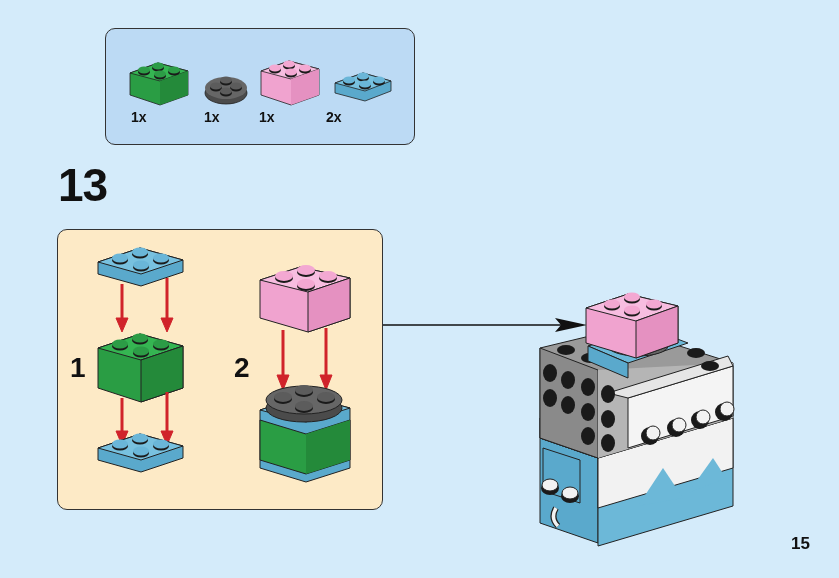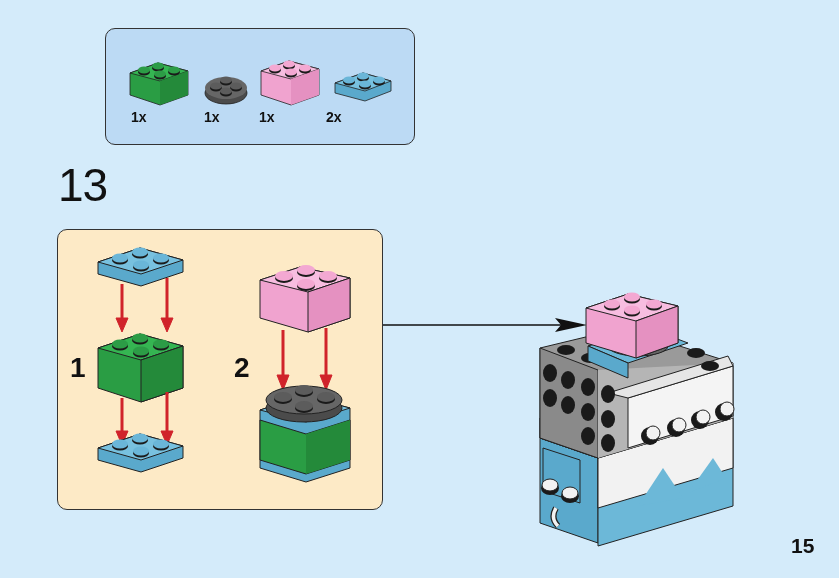--- a/index.html
+++ b/index.html
@@ -1,25 +1,25 @@
 <!DOCTYPE html>
 <html><head>
 <meta charset="utf-8">
 <style>
   html, body { margin:0; padding:0; }
   body { width:839px; height:578px; background:#d4ebfa; position:relative; overflow:hidden;
          font-family:"Liberation Sans", sans-serif; }
   .parts-box { position:absolute; left:57px; top:28px; width:310px; height:117px;
                background:#bcdaf4; border:1.5px solid #333; border-radius:10px; box-sizing:border-box;margin-left:48px; }
   .qty { position:absolute; top:80px; font-weight:bold; font-size:14px; color:#111; }
-  .step-num { position:absolute; left:58px; top:158px; font-weight:normal; font-size:46px; color:#111; letter-spacing:-1px; }
+  .step-num { position:absolute; left:58px; top:158px; font-weight:bold; font-size:46px; color:#111; letter-spacing:-1px; }
   .sub-box { position:absolute; left:57px; top:229px; width:326px; height:281px;
              background:#fdeac6; border:1.5px solid #333; border-radius:10px; box-sizing:border-box; }
   .sub-label { position:absolute; font-weight:bold; font-size:28px; color:#111; }
-  .page-num { position:absolute; left:791px; top:534px; font-weight:bold; font-size:21px; color:#111; }
+  .page-num { position:absolute; left:791px; top:534px; font-weight:bold; font-size:17px; color:#111; }
   svg { position:absolute; overflow:visible; }
 </style>
 </head>
 <body>
 
 <div class="parts-box">
 
   <svg style="left:22px;top:30px;" width="64" height="50" viewBox="0 0 64 50">
     <polygon points="2,14 30,4 60,12 60,36 32,46 2,36" fill="#2a9d44" stroke="#222" stroke-width="0.8"></polygon>
     <polygon points="2,14 32,22 60,12 30,4" fill="#35b552" stroke="#222" stroke-width="0.8"></polygon>

